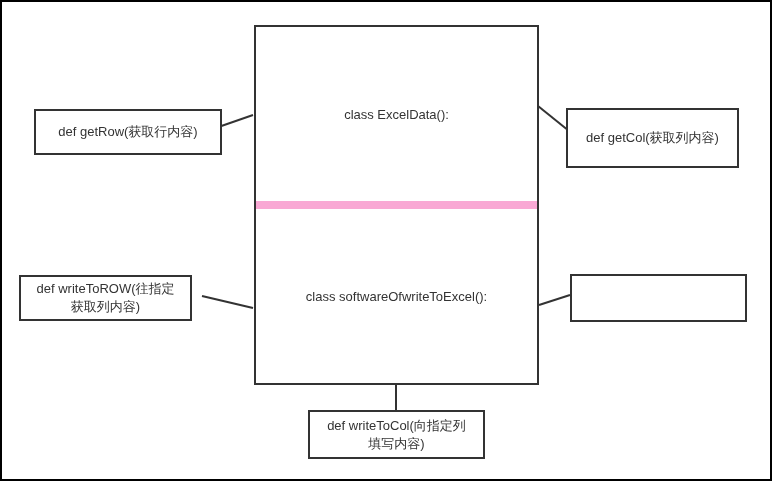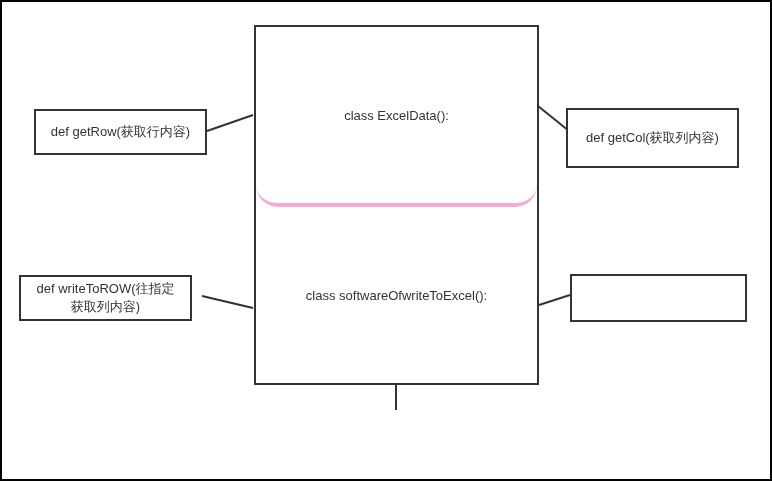--- a/index.html
+++ b/index.html
@@ -49,24 +49,24 @@
   .class-section {
     flex: 1 1 0;
     display: flex;
     align-items: center;
     justify-content: center;
     text-align: center;
     color: #333333;
     font-size: 13px;
     background: #ffffff;
   }
-  .class-section.top { border-bottom: 4px solid #f9a8d4; border-radius: 22px; }
+  .class-section.top { border-bottom: 8px solid #f9a8d4; }
 
   
-  .node-get-row        { left: 32px;  top: 107px; width: 173px; height: 46px; }
+  .node-get-row        { left: 32px;  top: 107px; width: 188px; height: 46px; }
   .node-get-col        { left: 564px; top: 106px; width: 173px; height: 60px; }
   .node-write-to-row   { left: 17px;  top: 273px; width: 173px; height: 46px; }
   .node-write-to-excel { left: 568px; top: 272px; width: 177px; height: 48px; }
   .node-write-to-col   { left: 306px; top: 408px; width: 177px; height: 49px; }
 </style>
 </head>
 <body>
 
 <div class="canvas">
 
@@ -96,14 +96,18 @@
   </div>
 
   <div class="node node-write-to-row">
     <span>def writeToROW(往指定</span>
     <span>获取列内容)</span>
   </div>
 
   <div class="node node-write-to-excel">
   </div>
 
+  <div class="node node-write-to-col">
+    <span>def writeToCol(向指定列</span>
+    <span>填写内容)</span>
+  </div>
 
 </div>
 
 </body></html>

